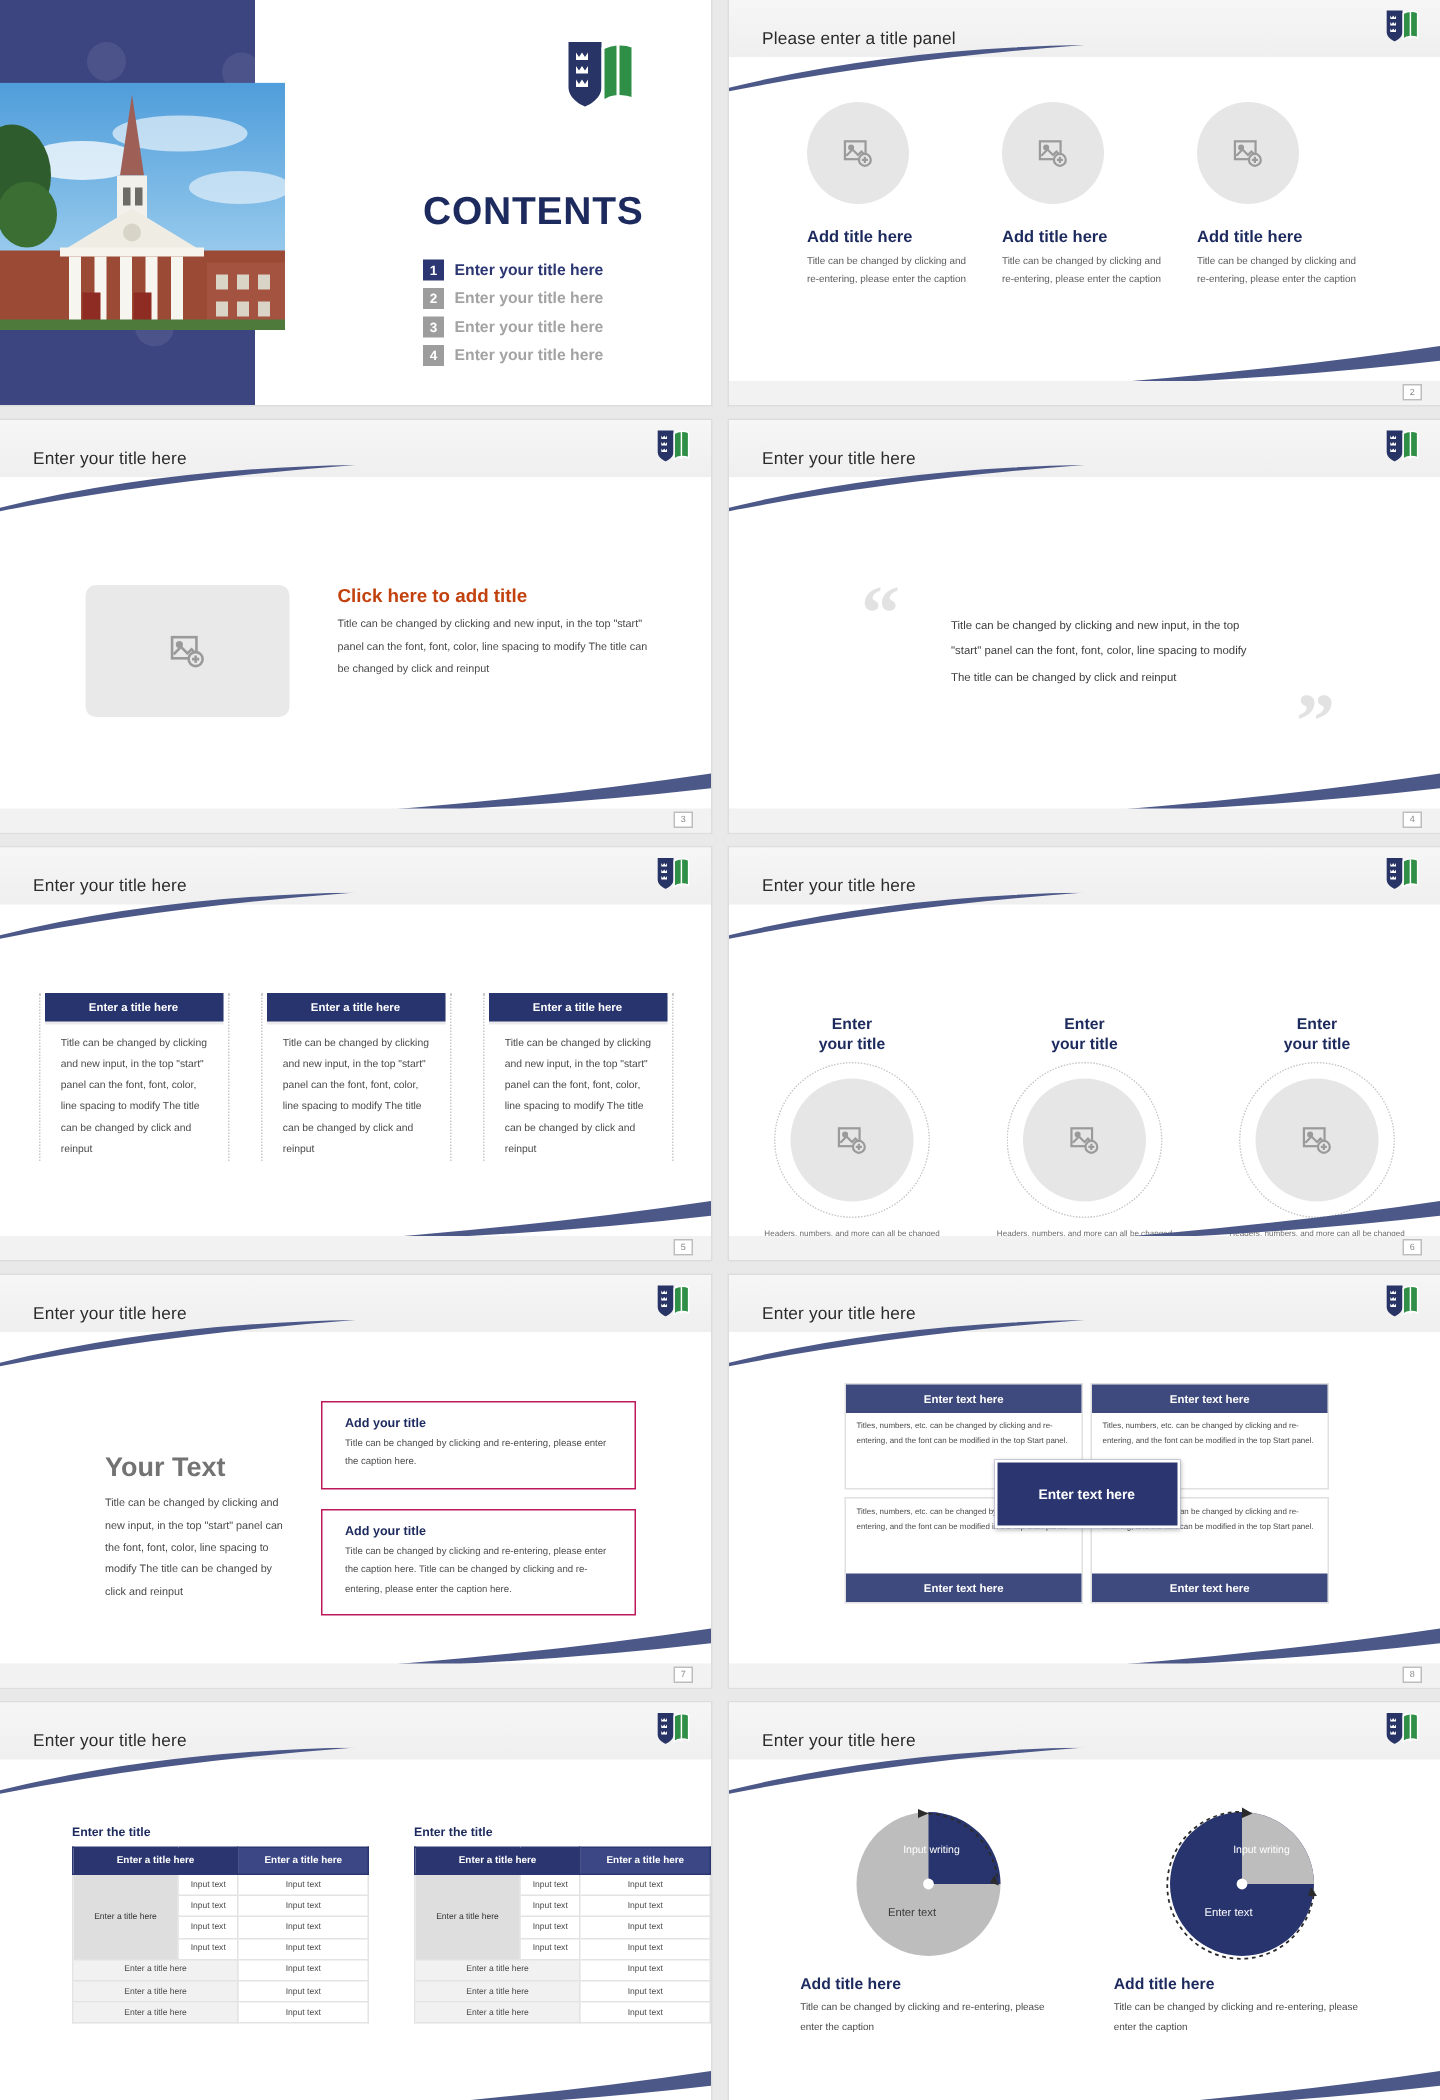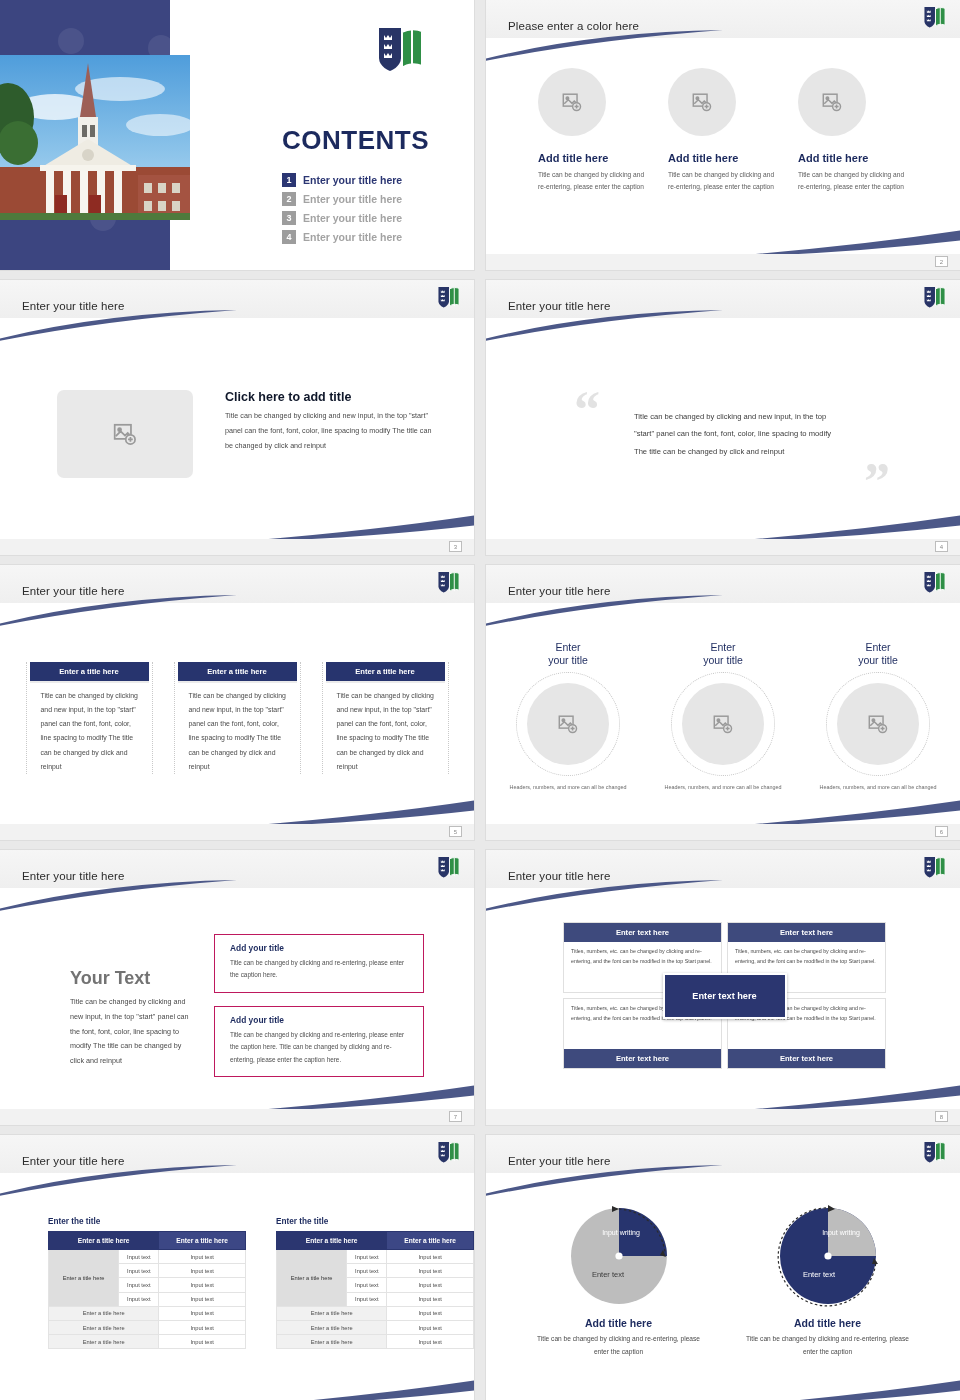--- a/index.html
+++ b/index.html
@@ -101,21 +101,21 @@
   
   .three-cards{ position:absolute; left:0; top:68px; width:100%;
     display:flex; justify-content:space-around; padding:0 42px; }
   .card3{ width:110px; }
   .card3 .ph-circle{ margin:0 auto 0 0; }
   .card3 h4{ font-size:11px; color:#1c2a5e; margin-top:16px; font-weight:bold; }
   .card3 p{ font-size:6.6px; color:#5c5c5c; line-height:1.75; margin-top:5px; }
 
   
   .img-text{ position:absolute; left:57px; top:110px; display:flex; gap:32px; }
-  .img-text h3{ font-size:12.5px; color:#0f172a; font-weight:bold; }
+  .img-text h3{ font-size:12.5px; color:#c2410c; font-weight:bold; }
   .img-text p{ font-size:7.2px; color:#4a4a4a; line-height:2.05; margin-top:5px;
     width:212px; }
 
   
   .qmark{ position:absolute; font-size:52px; color:#e2e2e2; font-weight:bold;
     font-family:"Liberation Serif", serif; line-height:.75; }
   .qmark.open{ left:88px; top:110px; }
   .qmark.close{ right:70px; top:182px; }
   .qtext{ position:absolute; left:148px; top:128px; width:200px;
     font-size:7.6px; color:#3c3c3c; line-height:2.3; }
@@ -126,21 +126,21 @@
   .box3{ width:127px; border-left:1px dotted #c9c9c9; border-right:1px dotted #c9c9c9;
      padding:0 0 0 0; }
   .box3 .bhead{ background:#27346e; color:#fff; font-size:7.6px; font-weight:bold;
      text-align:center; padding:5px 0; margin:0 3px; box-shadow:0 2px 0 rgba(0,0,0,.08); }
   .box3 .bbody{ font-size:6.9px; color:#4a4a4a; line-height:2.05; padding:8px 12px 0 14px; }
 
   
   .circ3{ position:absolute; left:0; top:76px; width:100%;
      display:flex; justify-content:center; gap:12px; }
   .circ-item{ width:143px; text-align:center; position:relative; }
-  .circ-item h4{ font-size:10.5px; color:#1c2a5e; font-weight:normal; line-height:1.25; }
+  .circ-item h4{ font-size:10.5px; color:#1c2a5e; font-weight:bold; line-height:1.25;margin-top:36px; }
   .circ-ring{ width:104px;height:104px;border-radius:50%;border:1px dotted #c6c6c6;
      margin:5px auto 0; display:flex;align-items:center;justify-content:center; }
   .circ-ring .inner{ width:82px;height:82px;border-radius:50%;background:#e6e6e6;
      display:flex;align-items:center;justify-content:center; }
   .circ-item p{ font-size:5.4px; color:#6a6a6a; line-height:1.85; margin-top:6px; }
 
   
   .yt-left{ position:absolute; left:70px; top:118px; width:125px; }
   .yt-left h2{ font-size:18px; color:#737373; font-weight:bold; }
   .yt-left p{ font-size:7.2px; color:#4a4a4a; line-height:2.05; margin-top:6px; }
@@ -172,21 +172,21 @@
   th{ background:#2b3670; color:#fff; font-size:6.6px; font-weight:bold;
       padding:5px 0; border:1px solid #2b3670; }
   th.t2{ background:#3c4785; border-left:1px solid #fff; }
   td{ font-size:5.7px; color:#4a4a4a; text-align:center; padding:3.6px 0;
       border:1px solid #e3e3e3; }
   td.rowhead{ background:#dedede; color:#333; }
   td.subhead{ background:#f1f1f1; }
 
   
   .pies{ position:absolute; left:0; top:68px; width:100%;
-     display:flex; justify-content:center; gap:39px;text-align:center; }
+     display:flex; justify-content:center; gap:39px; }
   .pie-col{ width:170px; }
   .pie-wrap{ display:flex; justify-content:center; }
   .pie-col h4{ font-size:10.5px; color:#1c2a5e; font-weight:bold; margin-top:8px; }
   .pie-col p{ font-size:6.6px; color:#4a4a4a; line-height:1.9; margin-top:4px; }
 </style>
 </head>
 <body>
 
 <div class="grid">
 
@@ -278,21 +278,21 @@
       <div class="toc-row">
         <span class="toc-num">4</span>
         <span class="toc-txt">Enter your title here</span>
       </div>
     </div>
   </div>
 
   <div class="slide r0c1">
     <div class="hdr-band"></div>
     <div class="hdr-curve"></div>
-    <div class="s-title">Please enter a color here</div>
+    <div class="s-title">Please enter a title panel</div>
     <div class="s-logo">
       <svg width="24" height="23" viewBox="0 0 50 48">
         <path d="M3 2 h22 v30 c0 9 -11 13 -11 13 S3 41 3 32 Z" fill="#283466"></path>
         <g fill="#fff">
             <path d="M8 9 l2 3 2-3 2 3 2-3 v5 h-8 z"></path>
             <path d="M8 18 l2 3 2-3 2 3 2-3 v5 h-8 z"></path>
             <path d="M8 27 l2 3 2-3 2 3 2-3 v5 h-8 z"></path>
           </g>
         <path d="M26 6 c7 -4 16 -3 20 -1 v35 c-5 -2 -14 -3 -20 2 Z" fill="#2f8f46" stroke="#fff" stroke-width="2"></path>
         <path d="M36 4 v38" stroke="#fff" stroke-width="2"></path>

